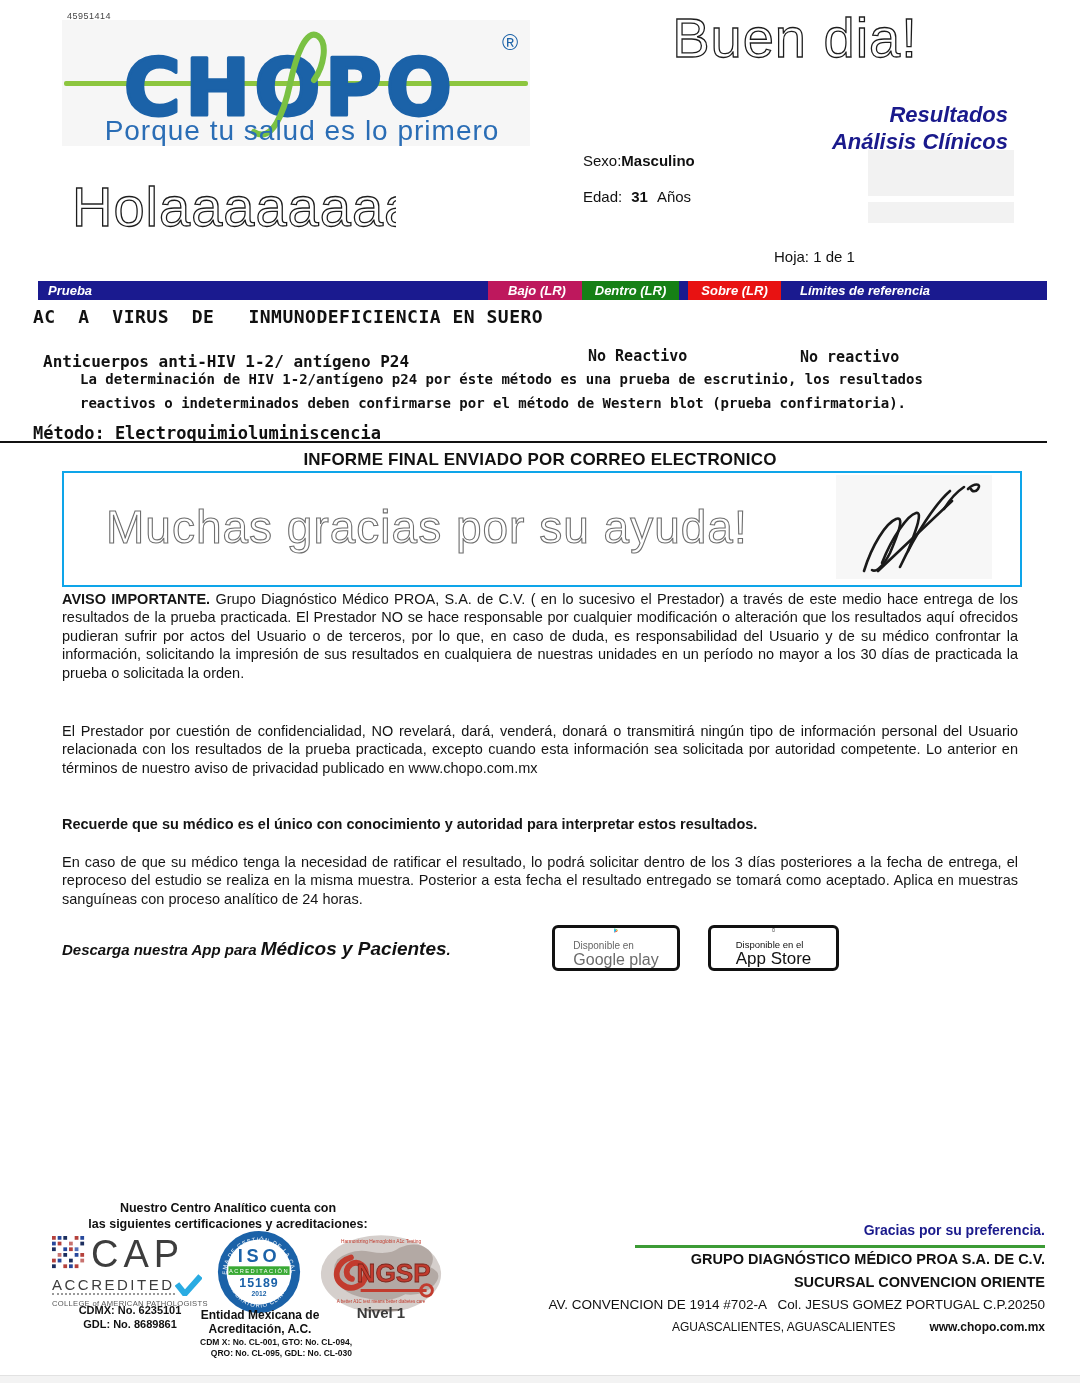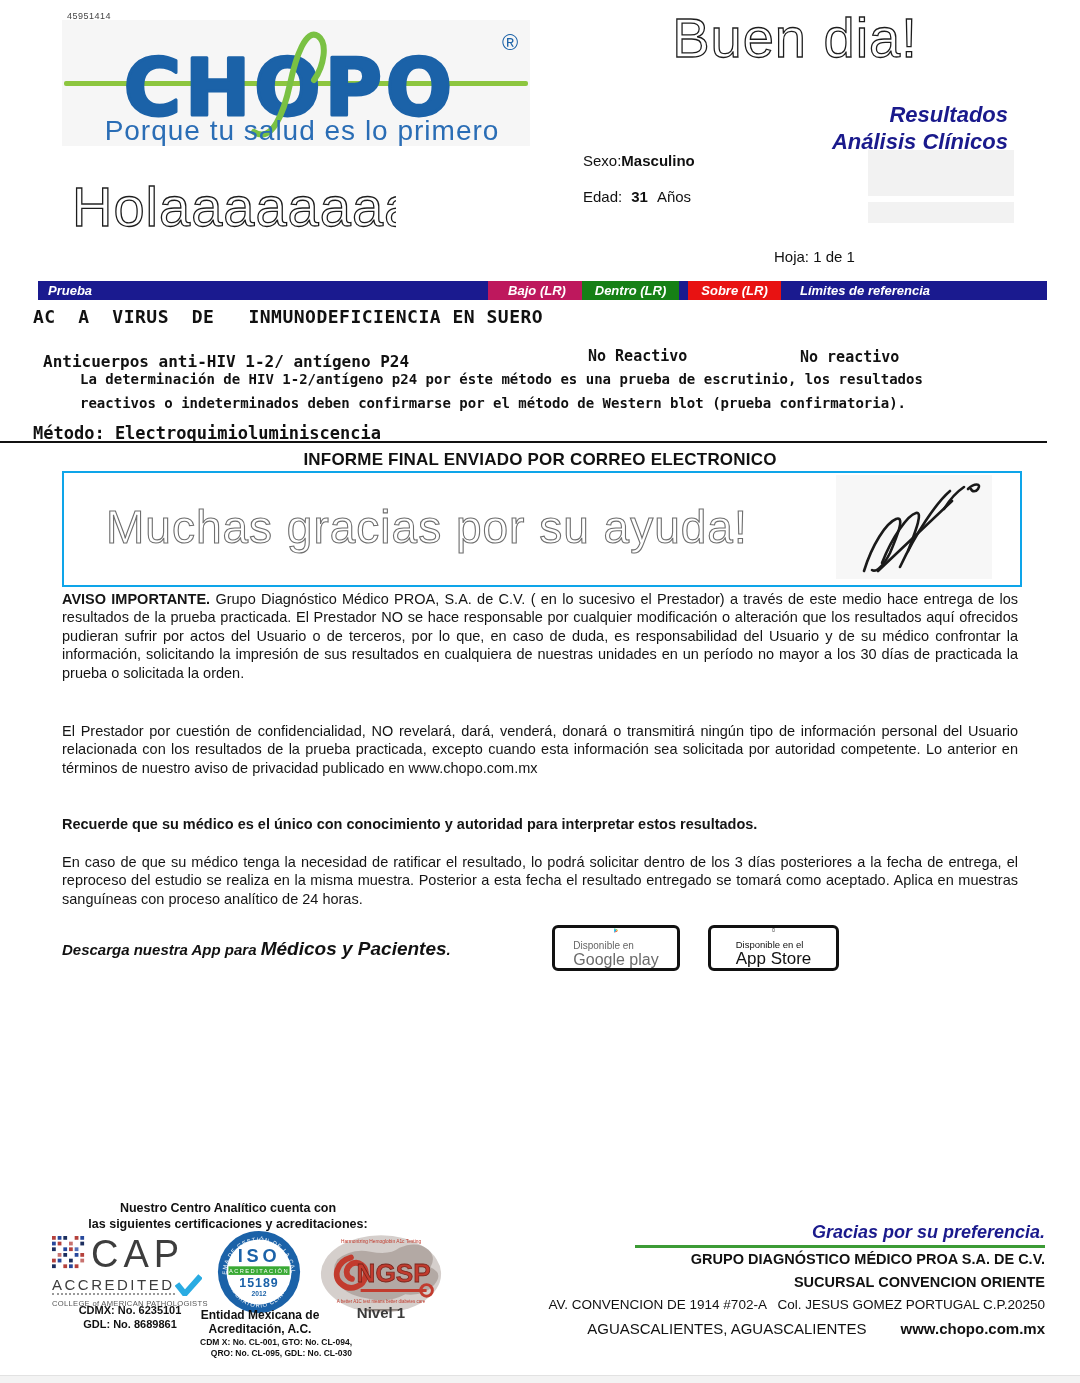--- a/index.html
+++ b/index.html
@@ -73,26 +73,26 @@
   .cap-accr{font-size:15px;letter-spacing:2.5px;color:#3d3d3d;border-bottom:2px dotted #999;}
   .cap-college{margin-top:3px;font-size:7.6px;color:#555;letter-spacing:.3px;white-space:nowrap;}
   .cap-nums{left:70px;top:1303px;width:120px;text-align:center;font-size:11px;font-weight:bold;line-height:14px;}
   .iso-badge{left:216px;top:1226px;width:86px;height:94px;}
   .iso-entity{left:190px;top:1308px;width:140px;text-align:center;font-size:12px;font-weight:bold;line-height:14px;}
   .iso-small{left:168px;top:1337px;width:184px;text-align:right;font-size:8.5px;font-weight:bold;line-height:10.5px;}
   .ngsp-badge{left:318px;top:1230px;width:126px;height:88px;}
   .ngsp-level{left:318px;top:1304px;width:126px;text-align:center;font-weight:bold;font-size:15px;color:#3b3b3b;}
 
   .foot{right:35px;text-align:right;}
-  .foot-thanks{top:1222px;color:#1a1a8c;font-weight:bold;font-style:italic;font-size:18px;}
+  .foot-thanks{top:1222px;color:#1a1a8c;font-weight:bold;font-size:14px;}
   .foot-line{left:635px;top:1245px;width:410px;height:3px;background:#3c9b35;}
   .foot-company{top:1251px;font-weight:bold;font-size:14.5px;}
   .foot-branch{top:1274px;font-weight:bold;font-size:14.5px;}
   .foot-address{top:1297px;font-size:13.5px;}
-  .foot-city{top:1320px;font-size:15px;}
+  .foot-city{top:1320px;font-size:12px;}
   .foot-web{font-weight:bold;margin-left:34px;}
   .bottom-strip{left:0;top:1375px;width:1080px;height:8px;background:#f3f3f3;border-top:1px solid #e2e2e2;}
 </style>
 </head>
 <body>
 
 <div class="page">
 
   <div class="abs doc-number">45951414</div>
 

